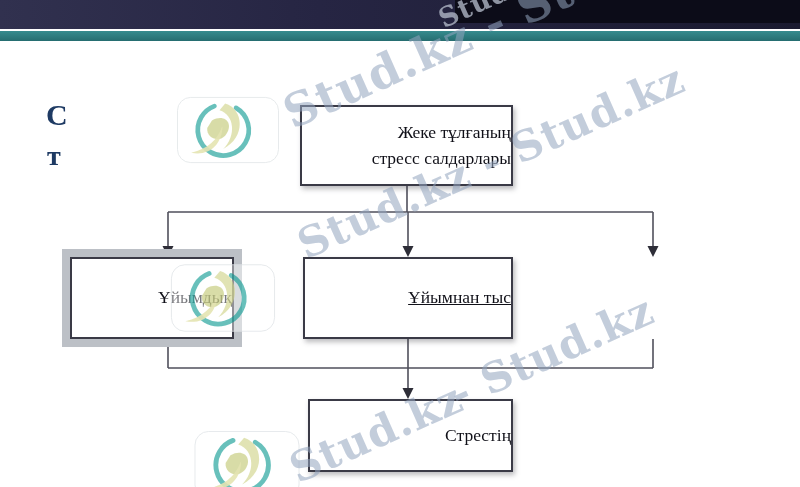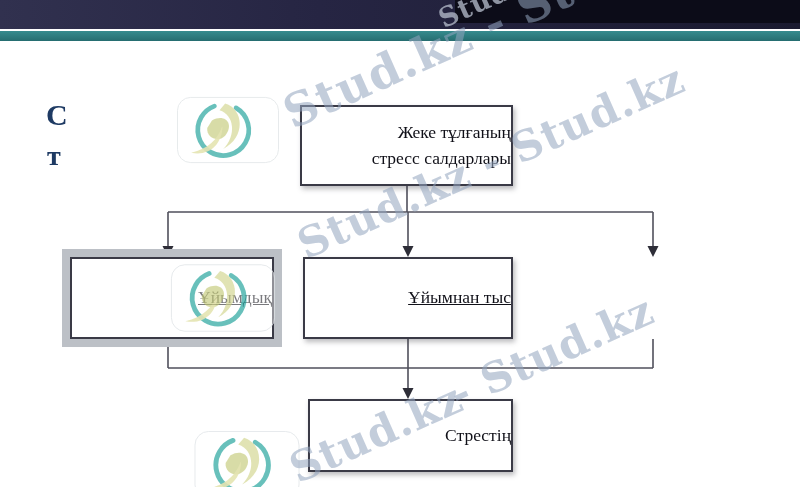--- a/index.html
+++ b/index.html
@@ -33,22 +33,22 @@
 
   
   .node {
     position:absolute; z-index:3; box-sizing:border-box;
     background:#ffffff; border:2px solid #3a3a46;
     display:flex; flex-direction:column; align-items:flex-end; justify-content:center;
     text-align:center; font-size:17.5px; line-height:1.45; color:#101018;
     box-shadow:2px 3px 5px rgba(60,60,70,0.35);
   }
   .node-source { left:300px; top:105px; width:213px; height:81px; }
-  .node-left   { left:70px;  top:257px; width:204px; height:82px;
-                 box-shadow:0 0 0 8px #bcc0c6, 2px 3px 5px rgba(60,60,70,0.35);text-decoration:underline; }
+  .node-left   { left:70px;  top:257px; width:164px; height:82px;
+                 box-shadow:0 0 0 8px #bcc0c6, 2px 3px 5px rgba(60,60,70,0.35); }
   .node-middle { left:303px; top:257px; width:210px; height:82px;text-decoration:underline; }
   .node-right  { left:547px; top:257px; width:212px; height:82px; }
   .node-sink   { left:308px; top:399px; width:205px; height:73px; }
 
   
   .watermark {
     position:absolute; z-index:6; pointer-events:none; white-space:nowrap;
     font-family:"DejaVu Serif", serif; font-weight:700; letter-spacing:1px;
     color:#93a5bf; opacity:0.55;
     transform:rotate(-24deg); transform-origin:left center;

